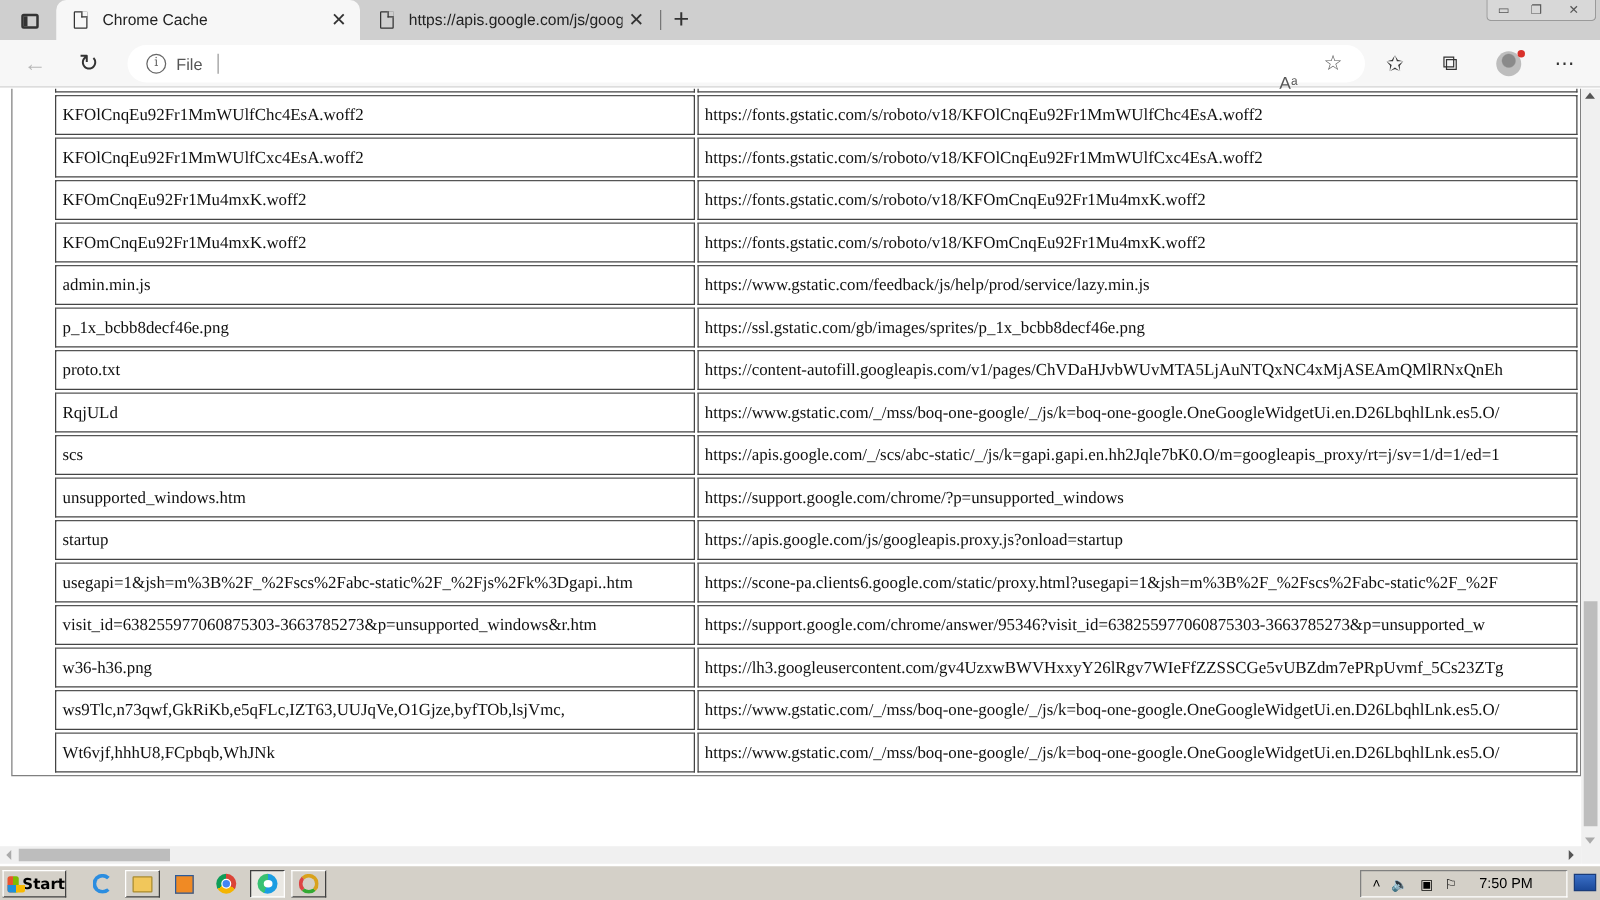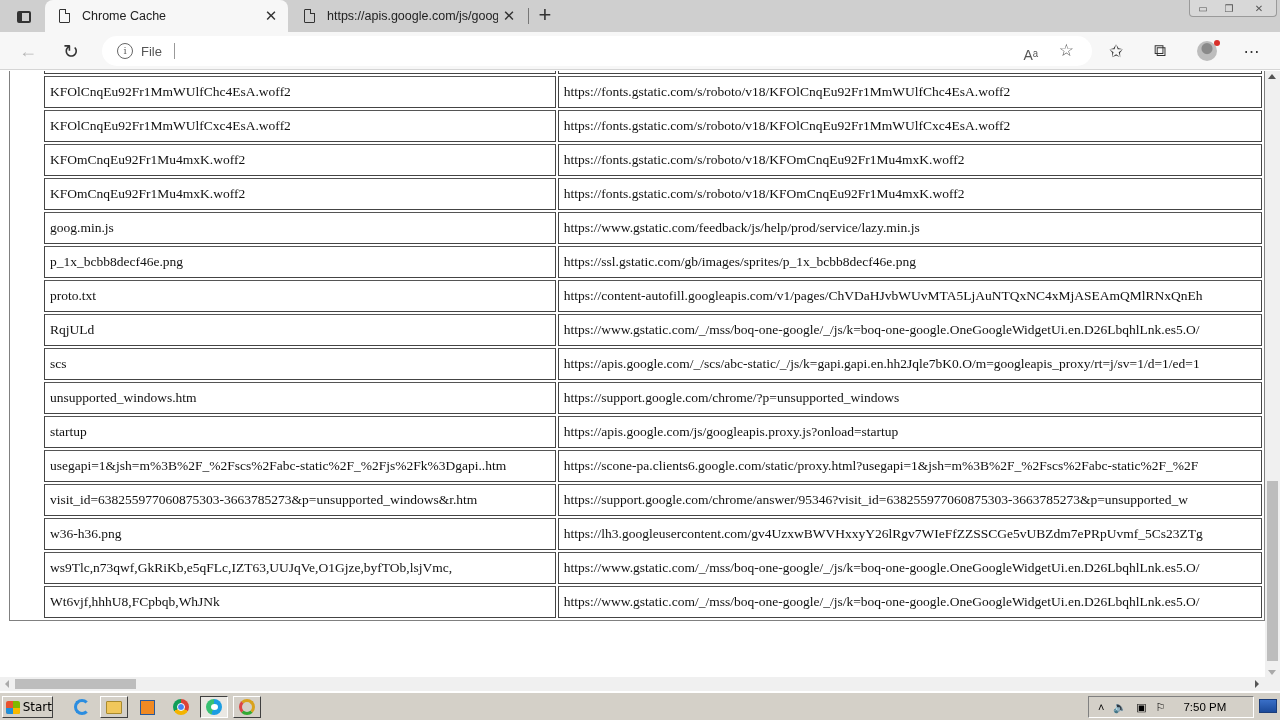--- a/index.html
+++ b/index.html
@@ -28,21 +28,21 @@
   
   .toolbar { position: absolute; left: 0; top: 32px; width: 1280px; height: 38px; background: #f7f7f7; border-bottom: 1px solid #d5d5d5; }
   .nav-btn { position: absolute; top: 7px; width: 26px; height: 24px; display:flex; align-items:center; justify-content:center; font-size: 18px; }
   .nav-back { left: 15px; color: #b8b8b8; }
   .nav-reload { left: 58px; color: #333; font-size: 19px; }
   .omnibox { position: absolute; left: 102px; top: 4px; width: 990px; height: 30px; background: #fff; border-radius: 15px; display: flex; align-items: center; }
   .omnibox .info-icon { margin-left: 15px; width: 16px; height: 16px; border: 1.3px solid #666; border-radius: 50%; font-size: 10px; color: #666; text-align:center; line-height: 14px; font-family: "DejaVu Serif", serif; }
   .omnibox .scheme { margin-left: 8px; font-size: 13px; color: #555; }
   .omnibox .divider { width: 1px; height: 16px; background: #999; margin: 0 14px 0 12px; }
   .omnibox .url { font-size: 13px; color: #222; }
-  .omnibox .read-aloud { position: absolute; right: 54px; top: 11px; font-size: 14px; color: #555; margin-left: 42px; }
+  .omnibox .read-aloud { position: absolute; right: 54px; top: 22px; font-size: 14px; color: #555; margin-left: 42px; }
   .omnibox .fav-add { position: absolute; right: 18px; top: 4px; font-size: 17px; color: #555; }
   .tb-icon { position: absolute; top: 8px; width: 24px; height: 22px; font-size: 17px; color: #333; display:flex; align-items:center; justify-content:center; }
   .tb-favs { left: 1104px; }
   .tb-collections { left: 1148px; }
   .tb-profile { left: 1195px; }
   .tb-profile .avatar { width: 20px; height: 20px; border-radius: 50%; background: radial-gradient(circle at 50% 38%, #8a8a8a 0 5px, #bdbdbd 6px); position: relative; }
   .tb-profile .avatar::after { content:""; position:absolute; right:-3px; top:-1px; width:6px; height:6px; border-radius:50%; background:#d9312b; }
   .tb-more { left: 1240px; font-size: 16px; letter-spacing: 1px; }
 
   
@@ -61,21 +61,21 @@
 
   
   .hscroll { position: absolute; left: 0; top: 677px; width: 1265px; height: 14px; background: #f0f0f0; }
   .hscroll .arrow-left { position:absolute; left: 5px; top: 3px; width:0; height:0; border-top:4px solid transparent; border-bottom:4px solid transparent; border-right:4px solid #aaa; }
   .hscroll .arrow-right { position:absolute; right: 6px; top: 3px; width:0; height:0; border-top:4px solid transparent; border-bottom:4px solid transparent; border-left:4px solid #555; }
   .hscroll .thumb { position:absolute; left: 15px; top: 2px; width: 121px; height: 10px; background: #bdbdbd; }
   .corner { position:absolute; left:1265px; top:677px; width:15px; height:14px; background:#f0f0f0; }
 
   
   .taskbar { position: absolute; left: 0; top: 692px; width: 1280px; height: 28px; background: #d4d0c8; border-top: 1px solid #fff; }
-  .start-btn { position: absolute; left: 2px; top: 3px; width: 51px; height: 22px; background: #d4d0c8; border: 1px solid; border-color: #fff #404040 #404040 #fff; display:flex; align-items:center; font-family: "DejaVu Sans", sans-serif; font-weight: normal; font-size: 12px; color: #000; }
+  .start-btn { position: absolute; left: 2px; top: 3px; width: 51px; height: 22px; background: #d4d0c8; border: 1px solid; border-color: #fff #404040 #404040 #fff; display:flex; align-items:center; font-family: "DejaVu Sans", sans-serif; font-weight: bold; font-size: 12px; color: #000; }
   .start-btn .flag { width: 14px; height: 13px; margin: 0 3px 0 3px; background: linear-gradient(90deg, #e8532f 50%, #7fba00 50%); border-radius: 2px; position: relative; }
   .start-btn .flag::after { content:""; position:absolute; left:0; bottom:0; width:14px; height:6px; background: linear-gradient(90deg, #1f8fd9 50%, #f8b900 50%); border-radius: 0 0 2px 2px; }
   .tb-app { position: absolute; top: 3px; width: 28px; height: 22px; display:flex; align-items:center; justify-content:center; }
   .tb-app.pressed { background: #eae8e3; border: 1px solid; border-color: #404040 #fff #fff #404040; }
   .tb-app.raised { border: 1px solid; border-color: #fff #404040 #404040 #fff; }
   .ico-ie { width: 16px; height: 16px; border-radius:50%; border: 3px solid #2b8de0; border-right-color: transparent; }
   .ico-folder { width: 16px; height: 13px; background: #f1c75b; border: 1px solid #a98a2d; border-radius: 1px; }
   .ico-media { width: 15px; height: 15px; background: #f08a24; border: 1px solid #2a5a9a; }
   .ico-chrome { width: 16px; height: 16px; border-radius: 50%; background: conic-gradient(#db4437 0 120deg, #f4b400 120deg 240deg, #0f9d58 240deg 360deg); position: relative; }
   .ico-chrome::after { content:""; position:absolute; left:4px; top:4px; width:8px; height:8px; border-radius:50%; background:#4285f4; border:1.5px solid #fff; box-sizing:border-box; }
@@ -158,21 +158,21 @@
         </tr>
         <tr>
           <td class="name">KFOmCnqEu92Fr1Mu4mxK.woff2</td>
           <td class="url">https://fonts.gstatic.com/s/roboto/v18/KFOmCnqEu92Fr1Mu4mxK.woff2</td>
         </tr>
         <tr>
           <td class="name">KFOmCnqEu92Fr1Mu4mxK.woff2</td>
           <td class="url">https://fonts.gstatic.com/s/roboto/v18/KFOmCnqEu92Fr1Mu4mxK.woff2</td>
         </tr>
         <tr>
-          <td class="name">goog.min.js</td>
+          <td class="name">admin.min.js</td>
           <td class="url">https://www.gstatic.com/feedback/js/help/prod/service/lazy.min.js</td>
         </tr>
         <tr>
           <td class="name">p_1x_bcbb8decf46e.png</td>
           <td class="url">https://ssl.gstatic.com/gb/images/sprites/p_1x_bcbb8decf46e.png</td>
         </tr>
         <tr>
           <td class="name">proto.txt</td>
           <td class="url">https://content-autofill.googleapis.com/v1/pages/ChVDaHJvbWUvMTA5LjAuNTQxNC4xMjASEAmQMlRNxQnEh</td>
         </tr>

